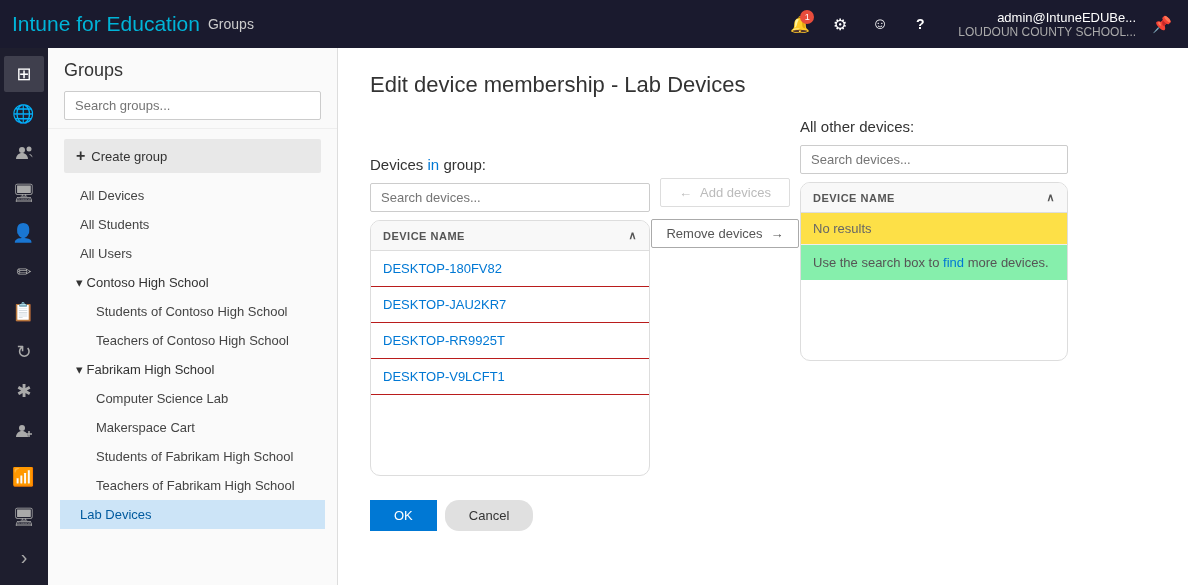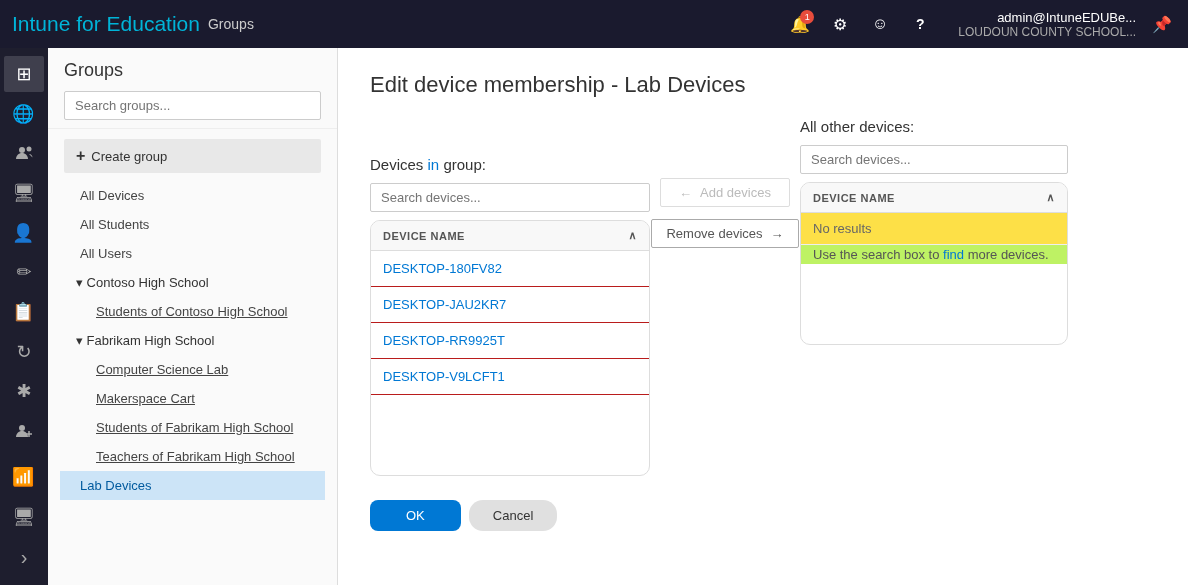--- a/index.html
+++ b/index.html
@@ -168,21 +168,20 @@
       font-size: 13px;
       display: flex;
       align-items: center;
       gap: 4px;
     }
     .nav-child {
       padding: 7px 20px 7px 36px;
       cursor: pointer;
       color: #444;
       font-size: 13px;
-      text-decoration: underline;
     }
 
     
     .main {
       flex: 1;
       background: white;
       overflow: auto;
       padding: 24px 32px;
     }
     .page-title {
@@ -279,40 +278,40 @@
     .arrow-btn.disabled { color: #bbb; border-color: #ddd; cursor: default; background: white; }
 
     
     .no-results-label {
       padding: 8px 12px;
       font-size: 13px;
       color: #666;
       background: #fde047;
     }
     .no-results-hint {
-      padding: 2px 12px;
-      background: #bef264;
+      padding: 10px 12px;
+      background: #86efac;
       font-size: 13px;
       color: #555;
       border-top: 1px solid #eee;
     }
     .no-results-hint .find { color: #0078d4; }
 
     
     .footer-btns {
       margin-top: 24px;
       display: flex;
       gap: 8px;
     }
     .btn-ok {
-      padding: 8px 36px;
+      padding: 8px 24px;
       background: #0078d4;
       color: white;
       border: none;
-      border-radius: 8px;
+      border-radius: 0;
       cursor: pointer;
       font-size: 13px;
     }
     .btn-cancel {
       padding: 8px 24px;
       background: #e0e0e0;
       color: #333;
       border: none;
       border-radius: 14px;
       cursor: pointer;
@@ -398,20 +397,21 @@
     </button>
     <div class="sidebar-nav">
       <div class="nav-item">All Devices</div>
       <div class="nav-item">All Students</div>
       <div class="nav-item">All Users</div>
       <div class="nav-group-header">
         <span>▾</span>
         <span>Contoso High School</span>
       </div>
       <div class="nav-child">Students of Contoso High School</div>
+      <div class="nav-child">Teachers of Contoso High School</div>
       <div class="nav-group-header">
         <span>▾</span>
         <span>Fabrikam High School</span>
       </div>
       <div class="nav-child">Computer Science Lab</div>
       <div class="nav-child">Makerspace Cart</div>
       <div class="nav-child">Students of Fabrikam High School</div>
       <div class="nav-child">Teachers of Fabrikam High School</div>
       <div class="nav-item active">Lab Devices</div>
     </div>

